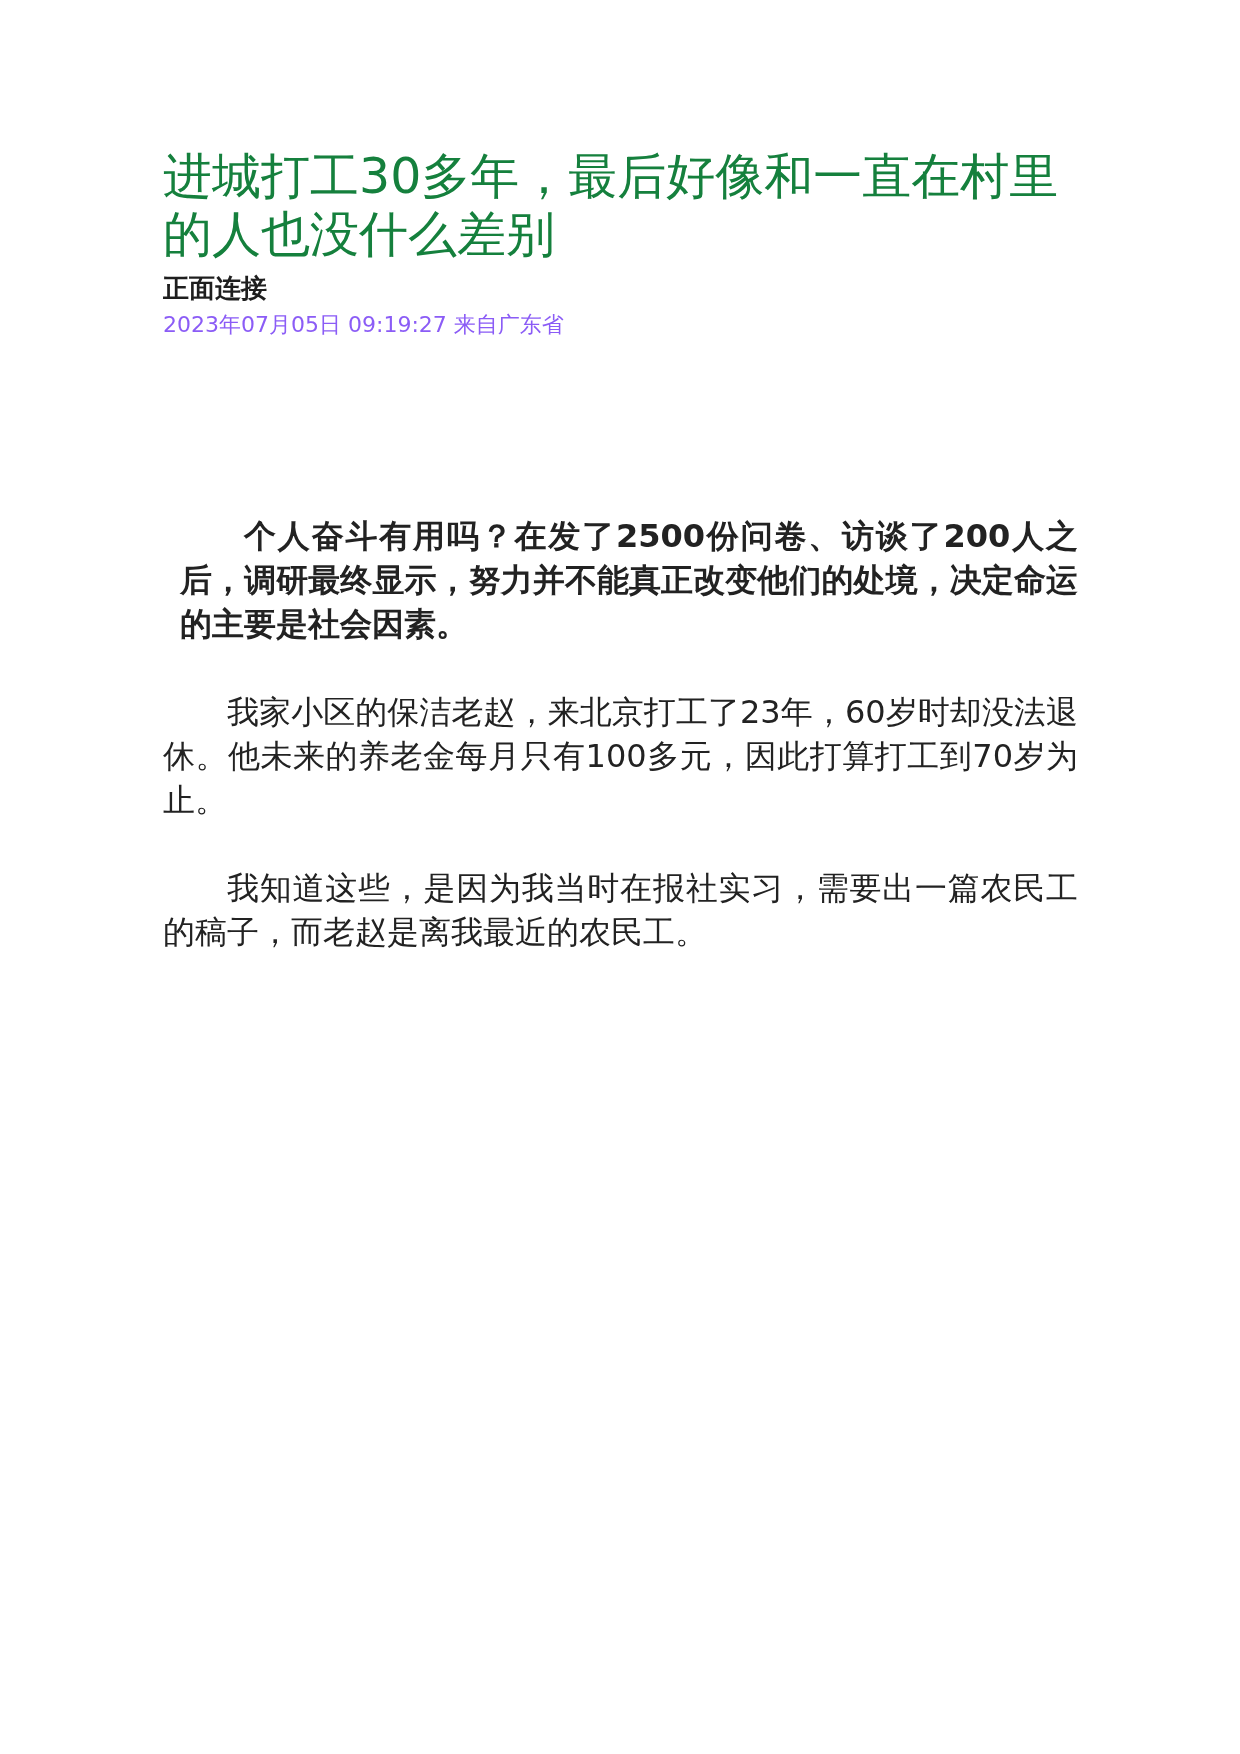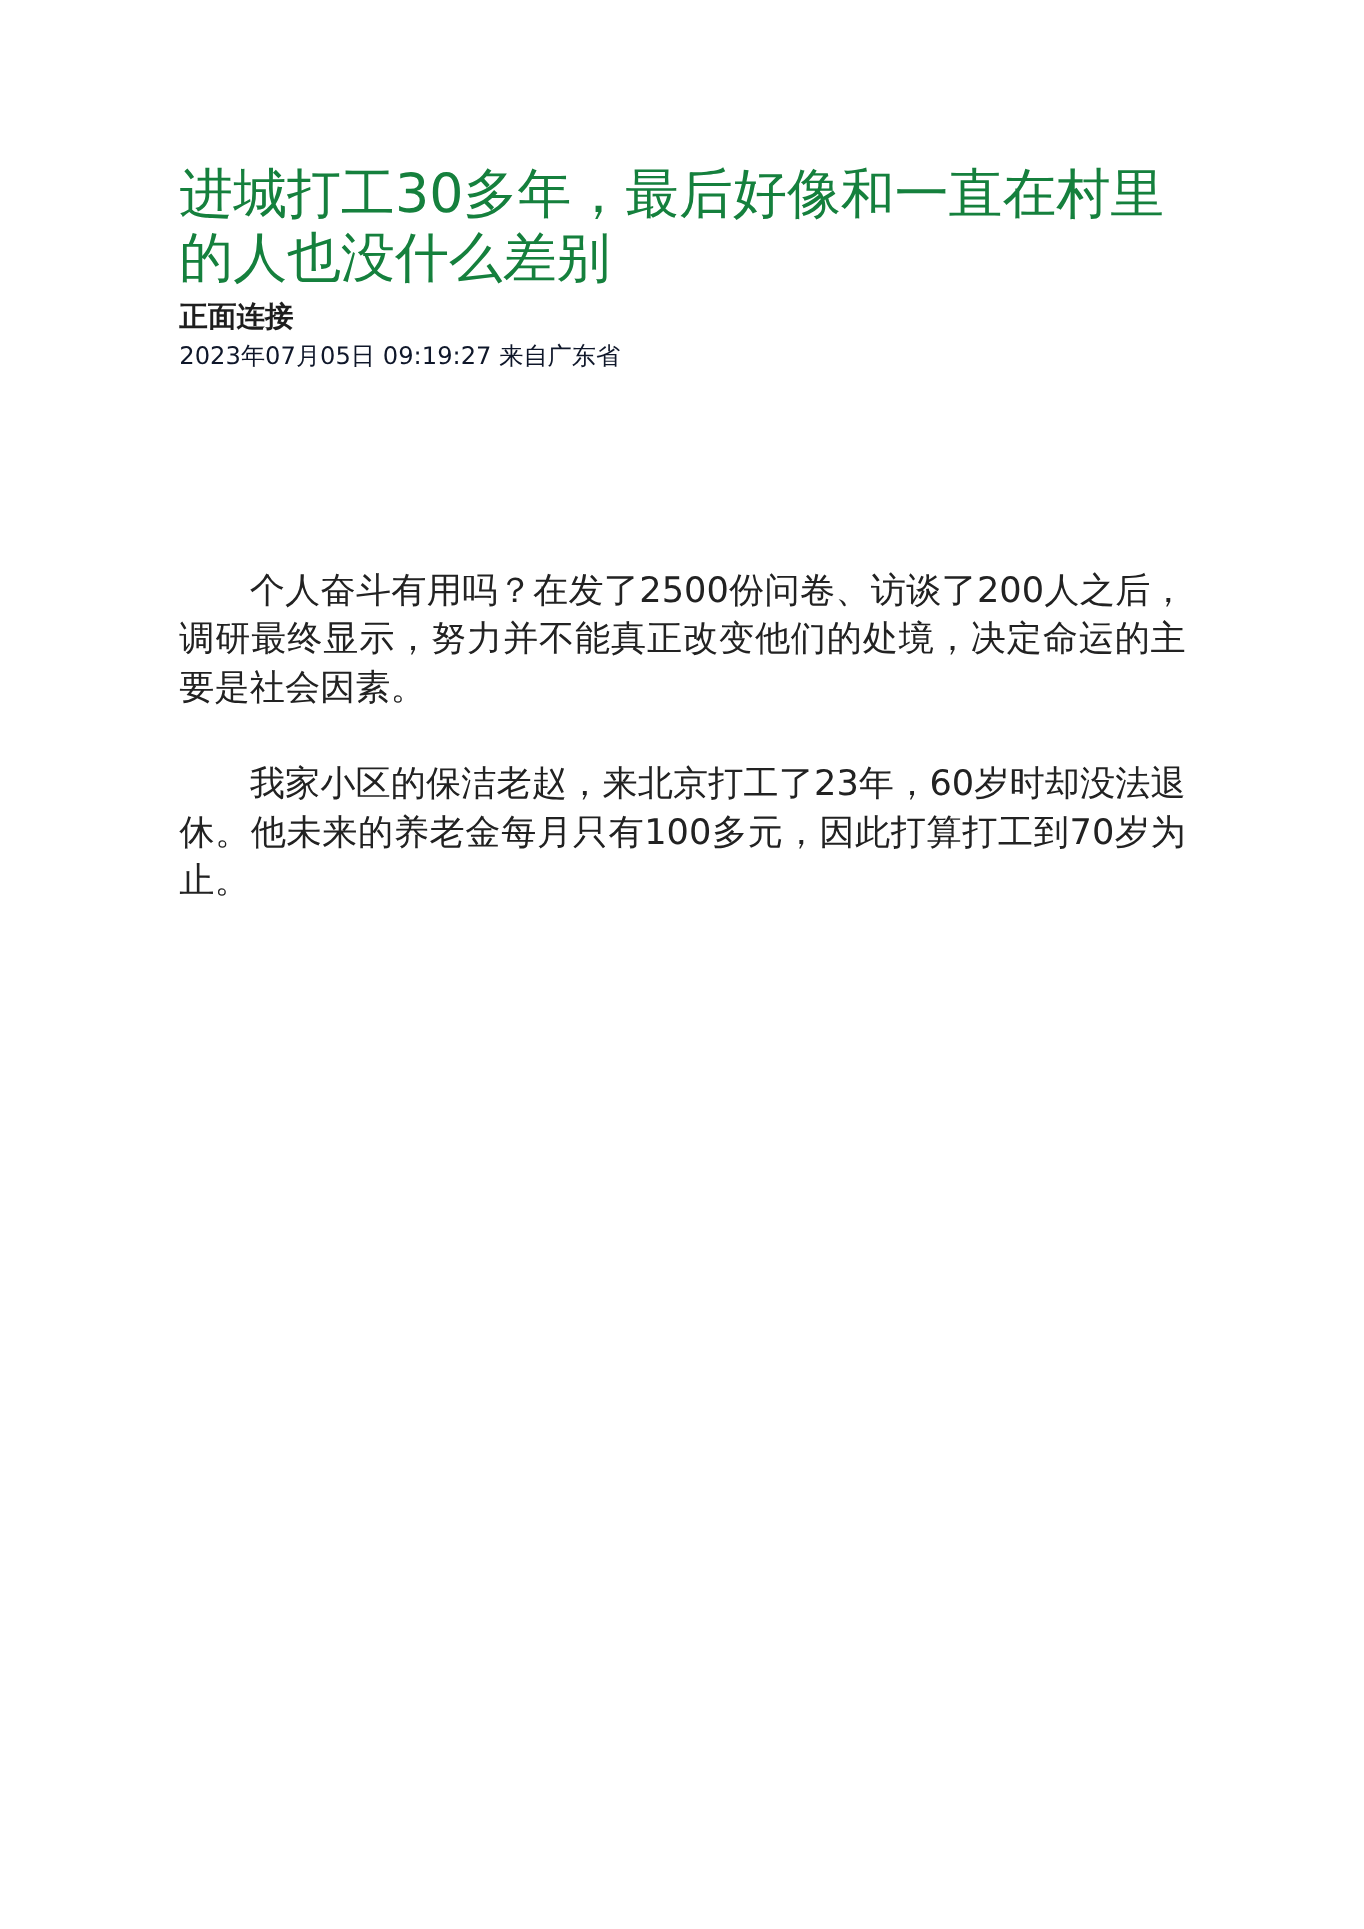--- a/index.html
+++ b/index.html
@@ -3,34 +3,35 @@
 <meta charset="utf-8">
 <style>
   html, body { margin: 0; padding: 0; background: #ffffff; }
   body { width: 1240px; height: 1754px; position: relative; overflow: hidden;
          font-family: "DejaVu Sans", "Liberation Sans", sans-serif; color: #222222; }
   .article { position: absolute; left: 163px; top: 0; width: 915px; }
   .title { position: absolute; left: 0; top: 148px; width: 915px; margin: 0;
            font-size: 49px; font-weight: normal; line-height: 58px; color: #15803d; letter-spacing: 0px; }
   .author { position: absolute; left: 0; top: 272px; margin: 0; font-size: 26px; font-weight: bold;
             line-height: 32px; color: #1e1e1e; }
-  .meta { position: absolute; left: 0; top: 310px; margin: 0; font-size: 22px; line-height: 30px; color: #0f172a; }
+  .meta { position: absolute; left: 0; top: 310px; margin: 0; font-size: 22px; line-height: 30px; color: #8b5cf6; }
   .body { position: absolute; left: 0; top: 514px; width: 915px; }
   .para { margin: 0 0 44px 0; font-size: 32px; line-height: 44px; text-indent: 64px; color: #222222;
           text-align: justify; word-break: break-all; }
-  .para.lead { font-weight: normal; }
+  .para.lead { font-weight: bold; margin-left: 17px; }
 </style>
 </head>
 <body>
 
 <div class="article">
   <h1 class="title">进城打工30多年，最后好像和一直在村里的人也没什么差别</h1>
   <div class="author">正面连接</div>
   <div class="meta">
     <span>2023年07月05日</span>
     <span>09:19:27</span>
     <span>来自广东省</span>
   </div>
   <div class="body">
     <p class="para lead">个人奋斗有用吗？在发了2500份问卷、访谈了200人之后，调研最终显示，努力并不能真正改变他们的处境，决定命运的主要是社会因素。</p>
     <p class="para">我家小区的保洁老赵，来北京打工了23年，60岁时却没法退休。他未来的养老金每月只有100多元，因此打算打工到70岁为止。</p>
+    <p class="para">我知道这些，是因为我当时在报社实习，需要出一篇农民工的稿子，而老赵是离我最近的农民工。</p>
   </div>
 </div>
 
 </body></html>

